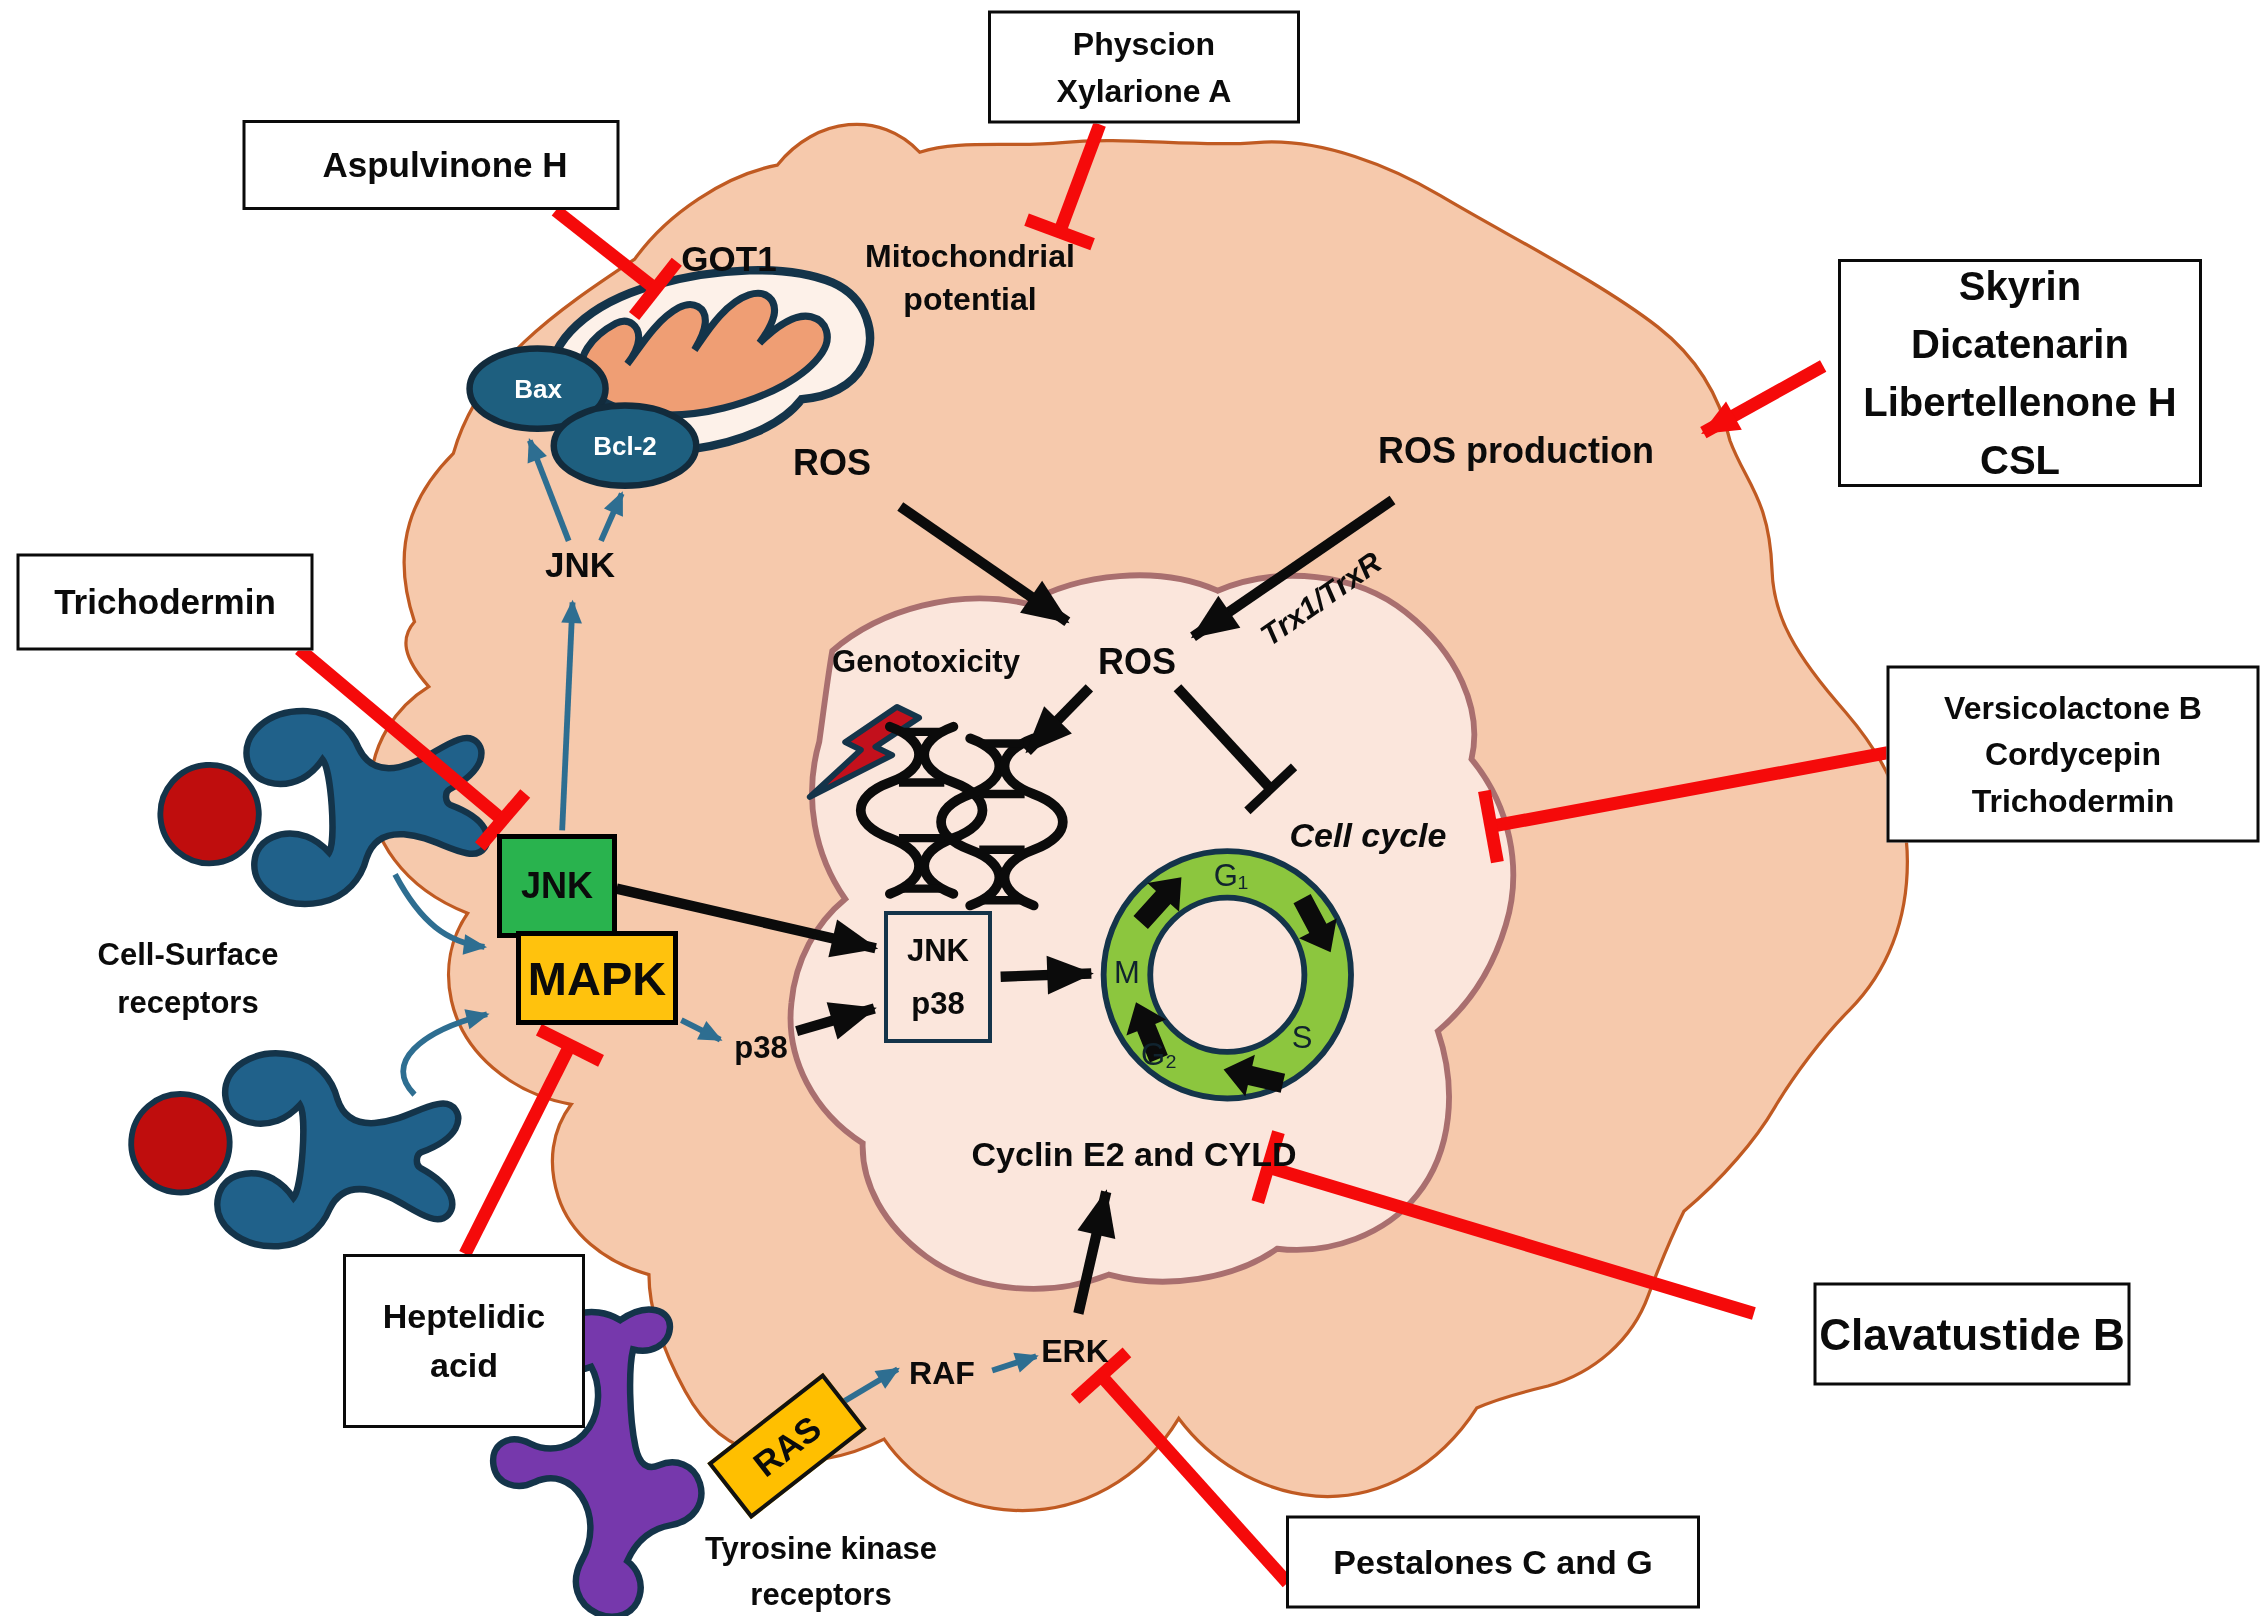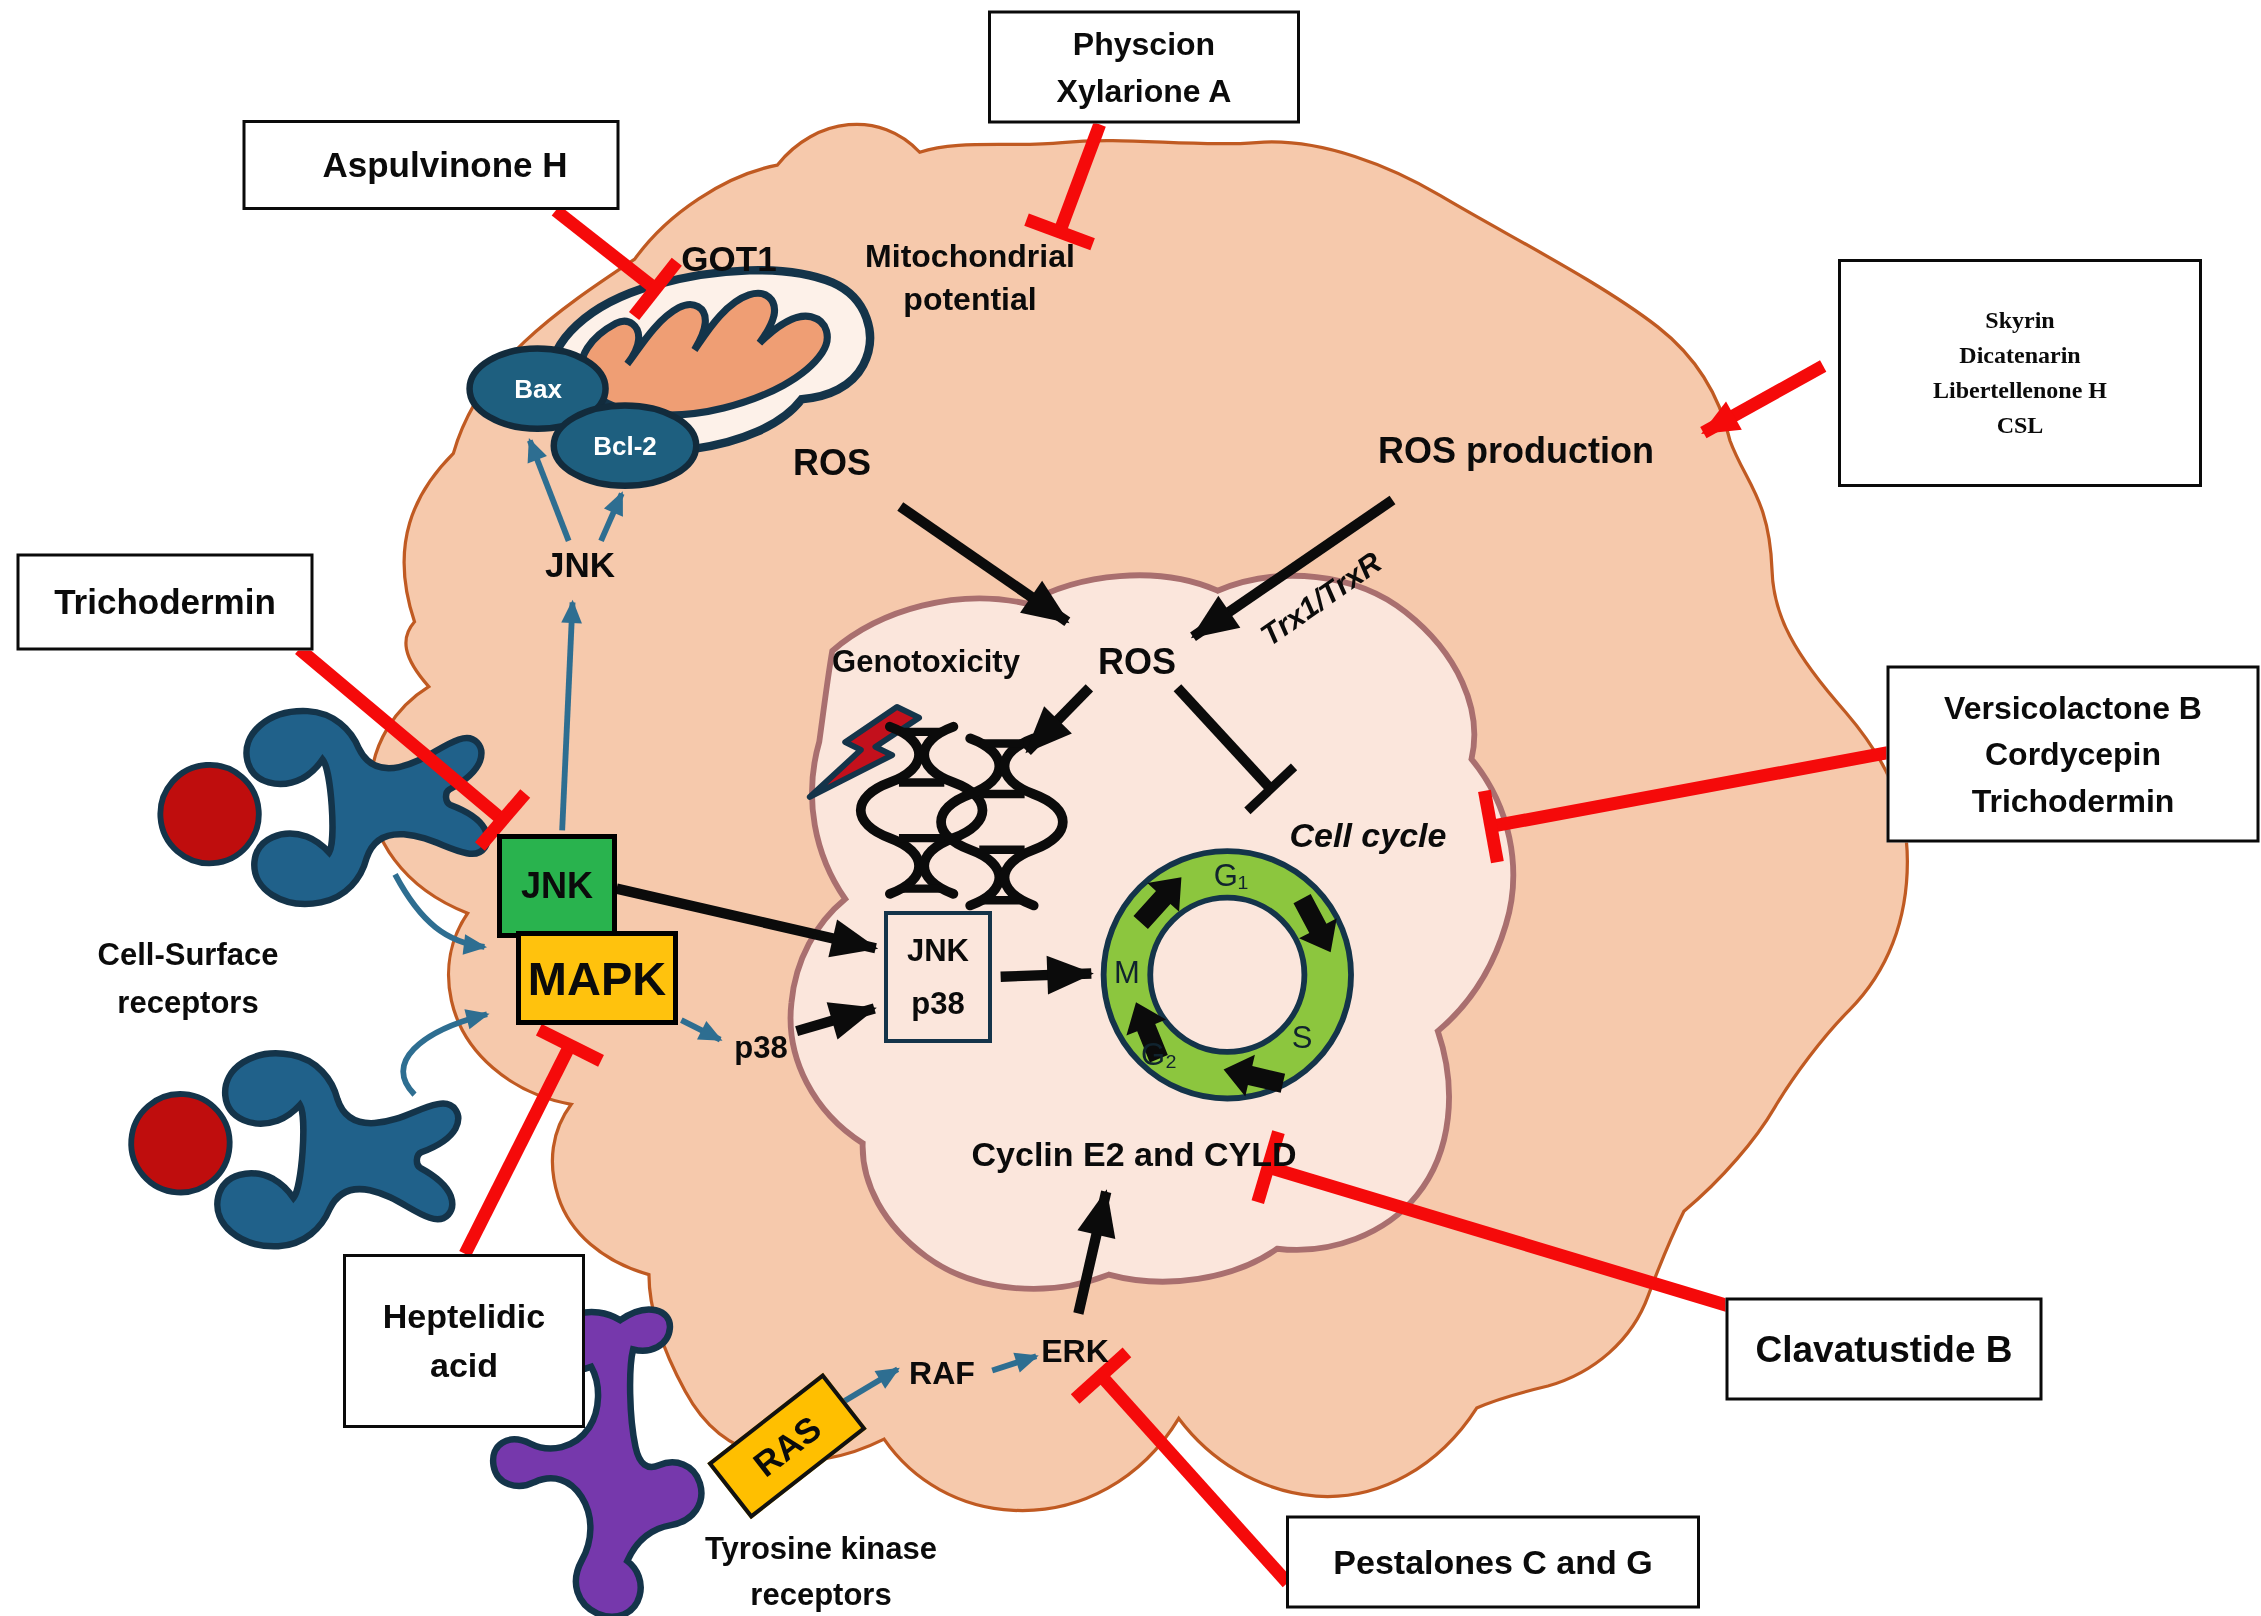--- a/index.html
+++ b/index.html
@@ -197,35 +197,35 @@
 <div class="lbl phase" style="left:1159px;top:1055px;font-size:31px;">G₂</div>
 <div class="lbl phase" style="left:1127px;top:973px;font-size:31px;">M</div>
 
 <div class="cbox" style="left:431px;top:165px;width:343px;height:84px;font-size:35px;padding-left:28px;">
   <div>Aspulvinone H</div>
 </div>
 <div class="cbox" style="left:1144px;top:67px;width:306px;height:107px;font-size:32px;">
   <div>Physcion</div>
   <div>Xylarione A</div>
 </div>
-<div class="cbox" style="left:2020px;top:373px;width:358px;height:222px;font-size:24px;font-family:Liberation Serif, serif;">
+<div class="cbox" style="left:2020px;top:373px;width:358px;height:222px;font-size:40px;">
   <div>Skyrin</div>
   <div>Dicatenarin</div>
   <div>Libertellenone H</div>
   <div>CSL</div>
 </div>
 <div class="cbox" style="left:165px;top:602px;width:291px;height:91px;font-size:35px;">
   <div>Trichodermin</div>
 </div>
 <div class="cbox" style="left:2073px;top:754px;width:367px;height:171px;font-size:32px;">
   <div>Versicolactone B</div>
   <div>Cordycepin</div>
   <div>Trichodermin</div>
 </div>
-<div class="cbox" style="left:1884px;top:1334px;width:311px;height:97px;font-size:37px;margin-top:15px;">
+<div class="cbox" style="left:1972px;top:1334px;width:311px;height:97px;font-size:44px;">
   <div>Clavatustide B</div>
 </div>
 <div class="cbox" style="left:464px;top:1341px;width:236px;height:168px;font-size:34px;">
   <div>Heptelidic</div>
   <div>acid</div>
 </div>
 <div class="cbox" style="left:1493px;top:1562px;width:408px;height:87px;font-size:34px;">
   <div>Pestalones C and G</div>
 </div>
 

